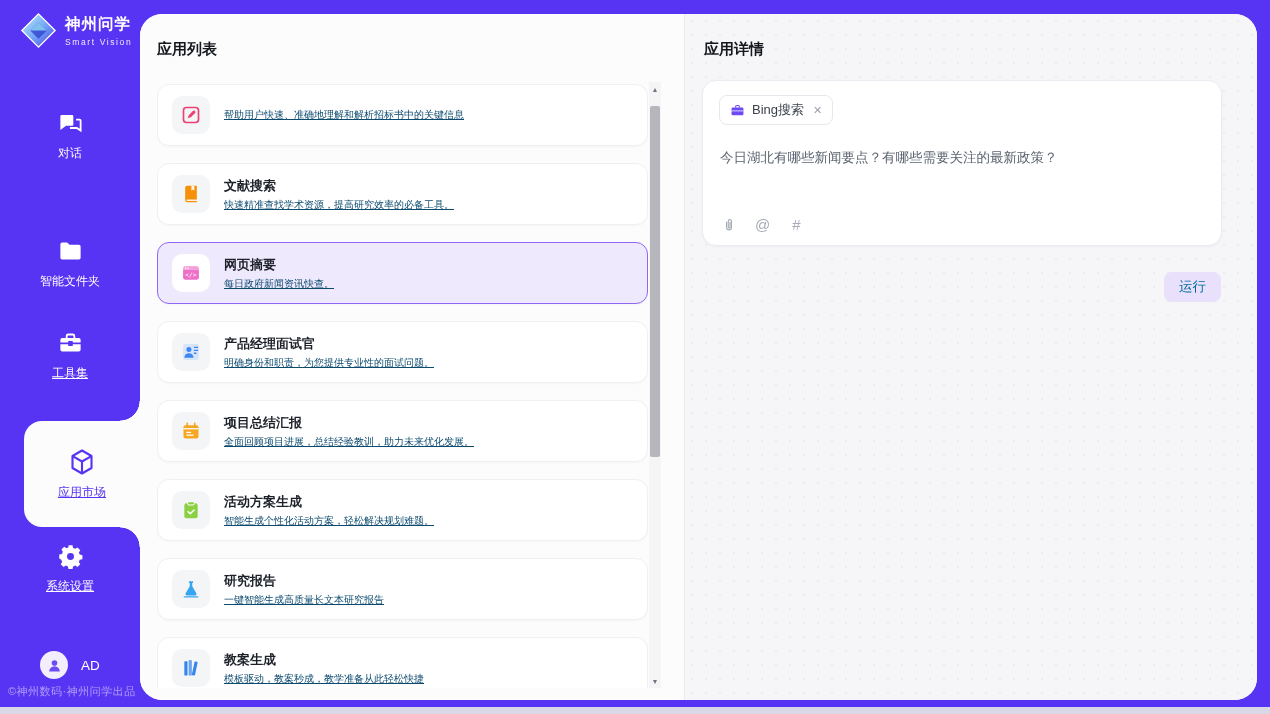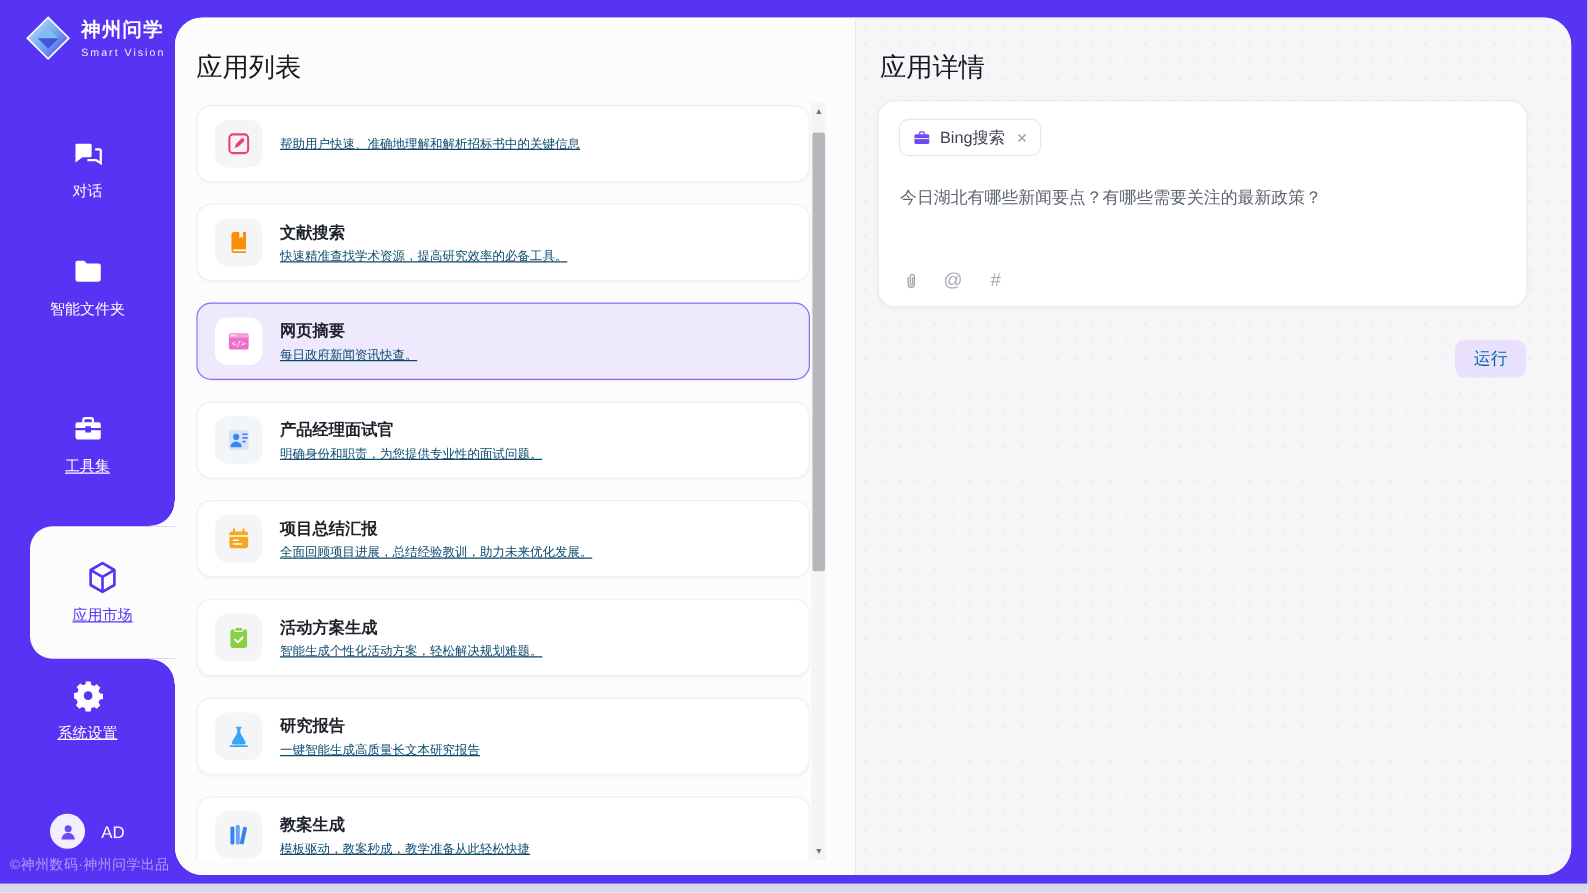--- a/index.html
+++ b/index.html
@@ -14,40 +14,40 @@
   .sidebar{ position:absolute; left:0; top:0; width:140px; height:100%; color:#fff; }
   .brand{ position:absolute; top:12px; left:20px; display:flex; align-items:center; gap:8px; }
   .brand .logo{ width:37px; height:37px; }
   .brand-name{ font-size:15.5px; font-weight:700; letter-spacing:1px; }
   .brand-sub{ font-size:8.5px; letter-spacing:1.6px; color:rgba(255,255,255,.9); margin-top:2px; }
   .nav-item{ position:absolute; left:0; width:140px; display:flex; flex-direction:column; align-items:center; gap:8px; cursor:pointer; }
   .nav-item .nicon{ width:27px; height:27px; color:#fff; }
   .nav-item .nicon svg{ width:100%; height:100%; }
   .nav-label{ font-size:12px; color:#fff; }
   .nav-label.u{ text-decoration:underline; }
-  .ni-chat{ top:110px; } .ni-folder{ top:204px; } .ni-toolbox{ top:330px; } .ni-settings{ top:543px; }
+  .ni-chat{ top:110px; } .ni-folder{ top:238px; } .ni-toolbox{ top:330px; } .ni-settings{ top:543px; }
   .active-tab{ position:absolute; left:24px; right:0; top:421px; height:106px; background:#fcfcfd;
     border-radius:18px 0 0 18px; display:flex; flex-direction:column; align-items:center; justify-content:center; gap:7px; cursor:pointer; }
   .active-tab::before{ content:""; position:absolute; top:-20px; right:0; width:20px; height:20px;
     background:radial-gradient(circle 20px at 0 0, var(--accent) 0 19.2px, #fcfcfd 19.8px); }
   .active-tab::after{ content:""; position:absolute; bottom:-20px; right:0; width:20px; height:20px;
     background:radial-gradient(circle 20px at 0 100%, var(--accent) 0 19.2px, #fcfcfd 19.8px); }
   .active-tab .nicon{ width:30px; height:30px; color:var(--accent); }
   .active-tab .nicon svg{ width:100%; height:100%; }
   .active-tab .nav-label{ color:var(--accent); text-decoration:underline; }
   .user{ position:absolute; left:40px; bottom:28px; display:flex; align-items:center; gap:13px; cursor:pointer; }
   .avatar{ width:28px; height:28px; border-radius:50%; background:#f2eefe; display:flex; align-items:center; justify-content:center; color:#6c4cf2; }
   .avatar svg{ width:17px; height:17px; }
   .user-initials{ font-size:13.5px; color:#fff; }
   .side-footer{ position:absolute; left:8px; bottom:8px; font-size:11px; color:rgba(255,255,255,.5); letter-spacing:.5px; }
 
   
   .panel{ position:absolute; left:140px; top:14px; width:1117px; height:686px; border-radius:22px;
     background:#fcfcfd; display:flex; overflow:hidden; }
-  .col-title{ position:absolute; top:26px; font-size:21px; font-weight:400; color:#15181d; }
+  .col-title{ position:absolute; top:26px; font-size:15px; font-weight:700; color:#15181d; }
 
   
   .list-col{ position:relative; width:544px; background:#fcfcfd; }
   .list-col .col-title{ left:17px; }
   .list{ position:absolute; left:17px; top:70px; width:491px; height:604px; overflow:hidden; }
   .card{ height:62px; margin-bottom:17px; background:#fff; border:1.2px solid #f0f0f3; border-radius:12px;
     display:flex; align-items:center; gap:14px; padding:0 14px; box-shadow:0 1px 2px rgba(16,24,40,.03); cursor:pointer; }
   .card.selected{ background:#efe9fd; border-color:#8f67f7; }
   .tile{ flex:0 0 38px; width:38px; height:38px; border-radius:10px; background:#f4f5f7; display:flex; align-items:center; justify-content:center; }
   .card.selected .tile{ background:#fff; }

